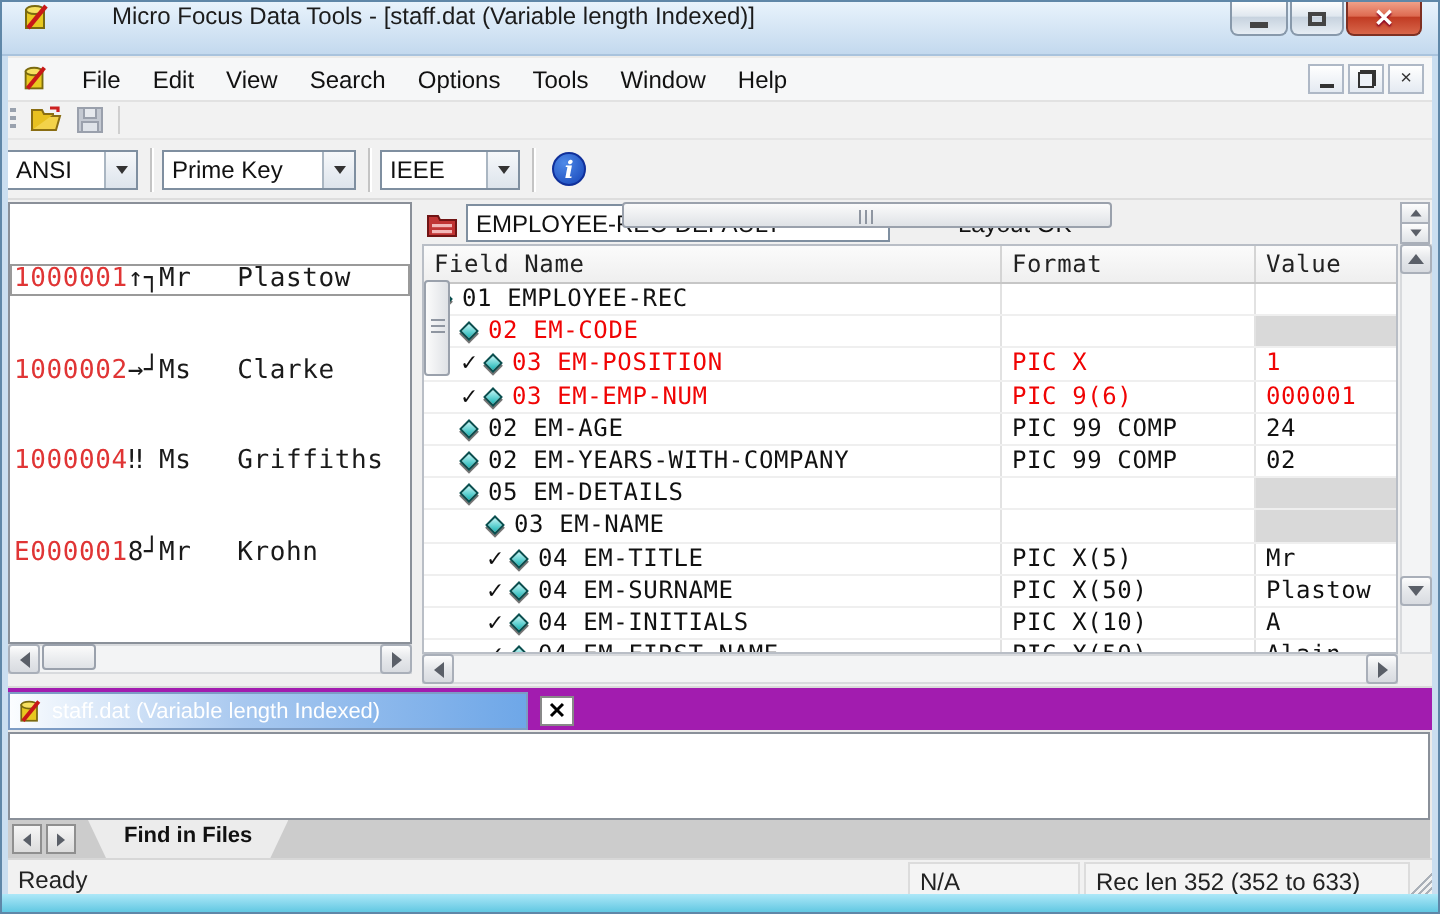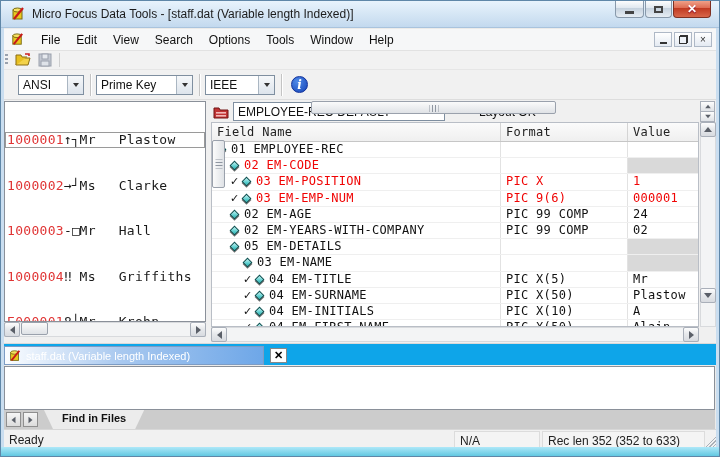--- a/index.html
+++ b/index.html
@@ -10,21 +10,21 @@
   }
   
   .frame-side { position:absolute; top:27px; bottom:9px; width:3px; background:#cadef0; z-index:5; }
   .frame-left { left:0; } .frame-right { right:0; }
   .frame-bottom { position:absolute; left:0; right:0; bottom:0; height:9px;
     background:linear-gradient(#aee8f8, #62c8e2); z-index:6; }
 
   
   .titlebar { position:absolute; left:0; top:0; width:100%; height:27px;
     background:linear-gradient(#e8f3fc, #c3d9ee); border-bottom:1px solid #a9c3dd;
-    display:flex; align-items:center; }
+    display:flex; align-items:flex-start;gap:24px; }
   .app-icon { width:16px; height:16px; margin:0 6px 0 9px; }
   .title-text { font-size:12px; color:#1c1c1c; }
   .caption-btns { position:absolute; right:8px; top:0; display:flex; }
   .cap-btn { height:17px; border:1px solid #8899ab; border-top:none;
     border-radius:0 0 4px 4px; background:linear-gradient(#fdfdfd,#dfe7ef 45%,#c6d2de 46%,#e6edf4);
     display:flex; align-items:center; justify-content:center; margin-left:1px; }
   .cap-min { width:29px; } .cap-max { width:27px; }
   .cap-close { width:38px; background:linear-gradient(#f0a088,#dd6950 45%,#c03a22 46%,#d8664a);
     border-color:#7e3022; color:#fff; font-weight:bold; font-size:11px; }
   .glyph-min { width:9px; height:3px; background:#444; margin-top:6px; }
@@ -120,21 +120,21 @@
   .trow.red { color:#f00404; }
   .trow.gv .c-val { background:#d9d9d9; }
   .lvl0 .c-name { padding-left:5px; } .lvl1 .c-name { padding-left:18px; }
   .lvl2 .c-name { padding-left:31px; } .lvl3 .c-name { padding-left:44px; }
   .dia { width:7px; height:7px; transform:rotate(45deg); background:linear-gradient(135deg,#c2f6f6,#18b4b4);
     border:1px solid #0a4f4f; box-shadow:1px 1px 0 rgba(0,0,0,.55); margin:0 6px 0 1px; flex:none; }
   .chk { width:12px; margin-left:-13px; flex:none; color:#111; font-size:11px; font-weight:bold;
     font-family:"DejaVu Sans", sans-serif; }
 
   
-  .doctabs { position:absolute; left:3px; right:3px; top:342px; height:22px; background:#0ea5e9;
+  .doctabs { position:absolute; left:3px; right:3px; top:342px; height:22px; background:#a21caf;
     border-top:1px solid #d9d9d9; }
   .doctab { position:absolute; left:0; top:2px; width:260px; height:19px;
     background:linear-gradient(90deg,#fbfdff,#a8c8ef 45%,#6ea7e8); border:1px solid #7d9cc4;
     display:flex; align-items:center; }
   .doctab-label { font-size:11px; color:#fff; margin-left:4px; }
   .doctab-close { position:absolute; left:266px; top:4px; width:17px; height:15px; background:#fff;
     border:1px solid #888; display:flex; align-items:center; justify-content:center;
     font-size:11px; font-weight:bold; color:#000; }
 
   
@@ -229,21 +229,21 @@
       <svg width="14" height="14" viewBox="0 0 14 14">
         <rect x="1" y="1" width="12" height="12" fill="#c4c9d2" stroke="#9aa0ac"></rect>
         <rect x="4" y="1" width="6" height="5" fill="#e6e9ee" stroke="#9aa0ac"></rect>
         <rect x="3" y="8" width="8" height="5" fill="#dfe3e9" stroke="#9aa0ac"></rect>
       </svg>
     </div>
     <span class="tb-sep"></span>
   </div>
 
   <div class="toolbar2">
-    <div class="combo" style="width:66px; margin-left:16px;">
+    <div class="combo" style="width:66px; margin-left:1px;">
       <span class="combo-text">ANSI</span>
       <span class="combo-btn">
           <span class="arrow-down"></span>
         </span>
     </div>
     <span class="tb2-sep" style="margin-left:6px;"></span>
     <div class="combo" style="width:97px; margin-left:2px;">
       <span class="combo-text">Prime Key</span>
       <span class="combo-btn">
           <span class="arrow-down"></span>
@@ -260,21 +260,20 @@
     <div class="info-btn">
         <span>i</span>
       </div>
   </div>
 
   <div class="main">
 
     <div class="rec-list">
       <div class="lrow focused"><span class="k">1000001</span><span class="s">↑┐</span><span class="t">Mr</span><span class="n">Plastow</span></div>
       <div class="lrow"><span class="k">1000002</span><span class="s">→┘</span><span class="t">Ms</span><span class="n">Clarke</span></div>
-      <div class="lrow"><span class="k">1000003</span><span class="s">-□</span><span class="t">Mr</span><span class="n">Hall</span></div>
       <div class="lrow"><span class="k">1000004</span><span class="s">‼ </span><span class="t">Ms</span><span class="n">Griffiths</span></div>
       <div class="lrow"><span class="k">E000001</span><span class="s">8┘</span><span class="t">Mr</span><span class="n">Krohn</span></div>
       
       
       
       
       
     </div>
 
     <div>

